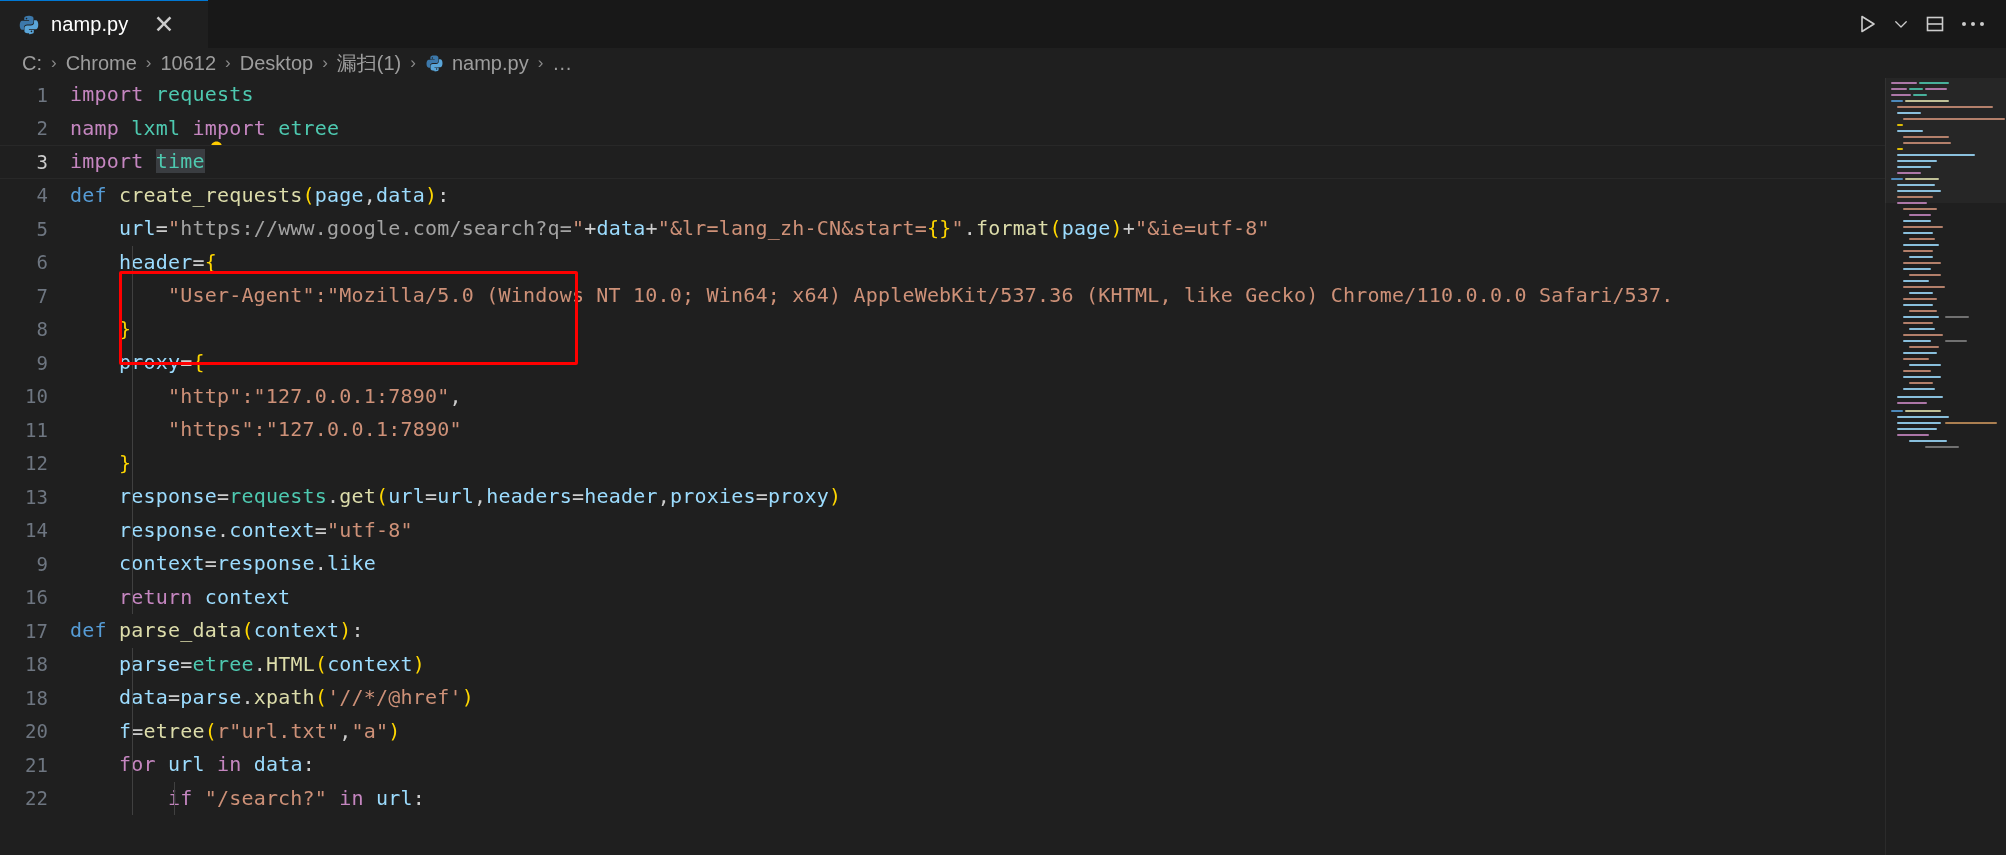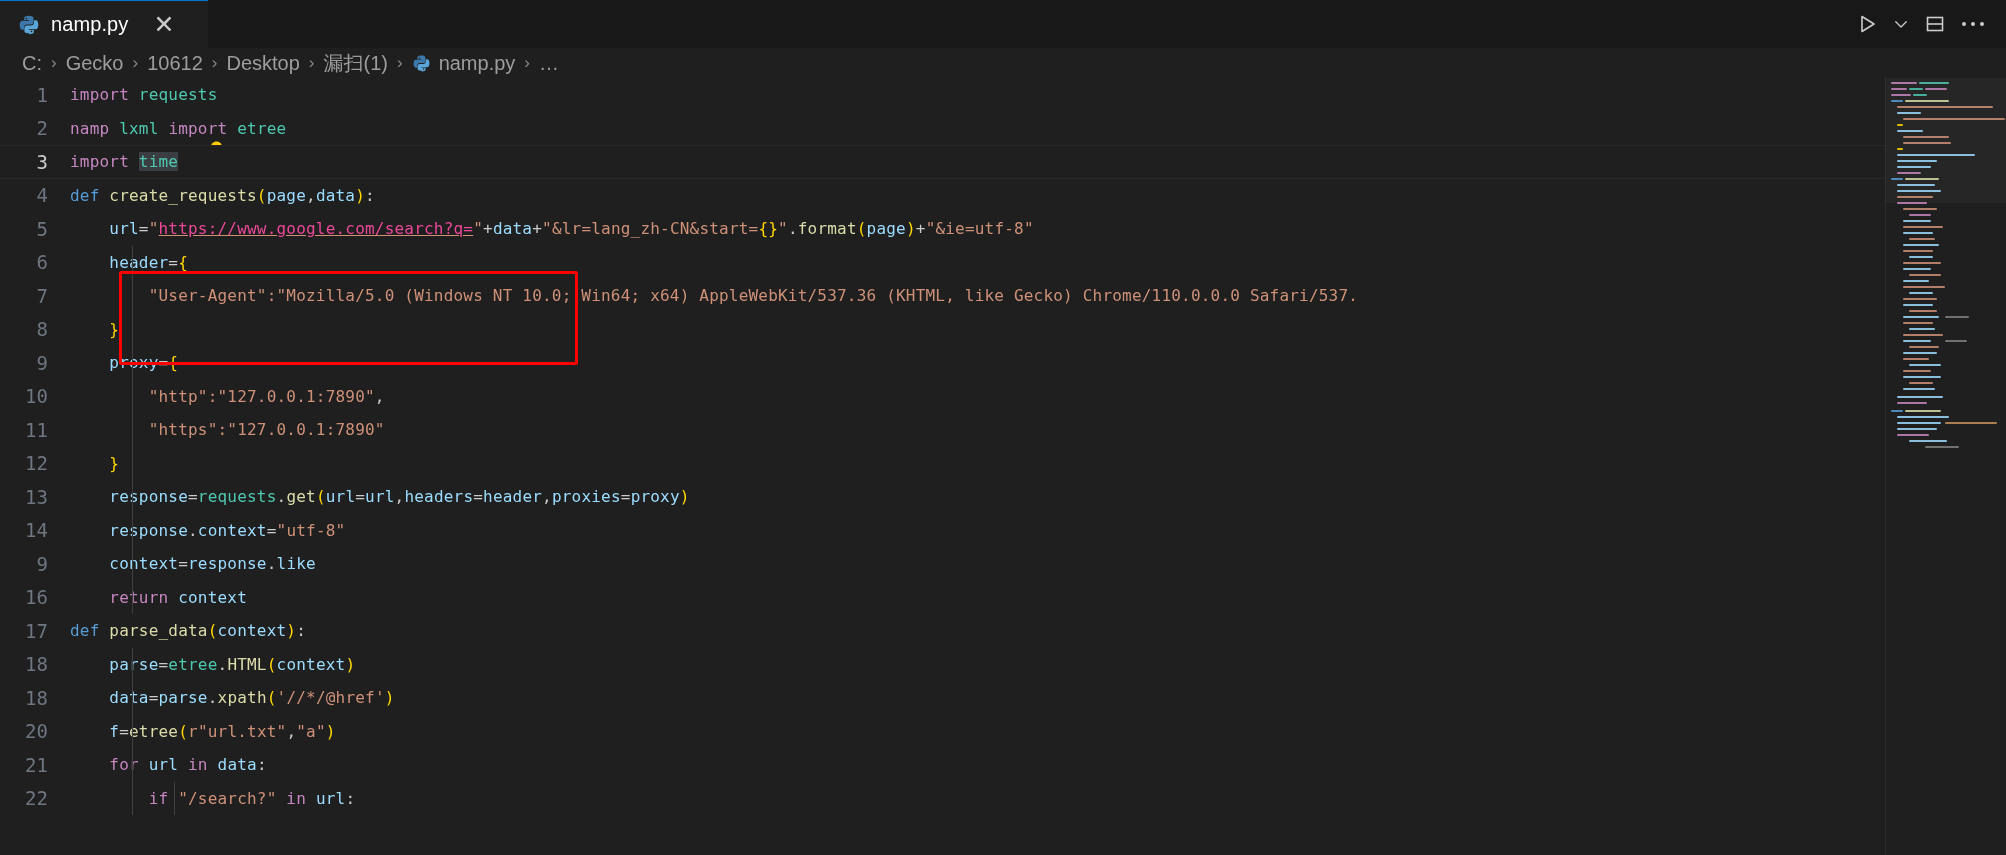--- a/index.html
+++ b/index.html
@@ -87,34 +87,34 @@
   .row.current { background: #1f1f1f; box-shadow: inset 0 1px 0 #282828, inset 0 -1px 0 #282828; }
   .lnum {
     width: 70px; text-align: right; flex: none;
     color: #6e7681; font-size: 19px; padding-right: 22px;
     font-family: "DejaVu Sans Mono", monospace;
     user-select: none;
   }
   .row.current .lnum { color: #cccccc; }
   .code {
     flex: 1 1 auto; color: #cccccc; white-space: pre;
-    font-family: "DejaVu Sans Mono", monospace; font-size: 16px;
+    font-family: "DejaVu Sans Mono", monospace; font-size: 20px;
     letter-spacing: .2px;
     line-height: 33.5px;
   }
   
   .kw   { color: #c586c0; }  
   .def  { color: #569cd6; }  
   .fn   { color: #dcdcaa; }  
   .var  { color: #9cdcfe; }  
   .mod  { color: #4ec9b0; }  
   .str  { color: #ce9178; }
   .br0  { color: #ffd700; }
   .sel  { background: #3a3d41; }
-  .linkstr { color: #ec4899; text-decoration: underline; text-decoration-color: #ce9178; }
+  .linkstr { color: #a3a3a3; text-decoration-color: #ce9178; }
 
   
   .guide {
     position: absolute; top: 0; width: 1px; height: 33.5px; background: #404040;
   }
 
   
   .bulb {
     position: absolute; left: 88px; top: 4px; width: 17px; height: 24px;
     pointer-events: auto; cursor: pointer;
@@ -185,21 +185,21 @@
       </div>
     </div>
   </div>
 
   <div class="breadcrumb">
     <span class="crumb">
         <span>C:</span>
       </span>
     <span class="crumb-sep">›</span>
     <span class="crumb">
-        <span>Gecko</span>
+        <span>Chrome</span>
       </span>
     <span class="crumb-sep">›</span>
     <span class="crumb">
         <span>10612</span>
       </span>
     <span class="crumb-sep">›</span>
     <span class="crumb">
         <span>Desktop</span>
       </span>
     <span class="crumb-sep">›</span>

